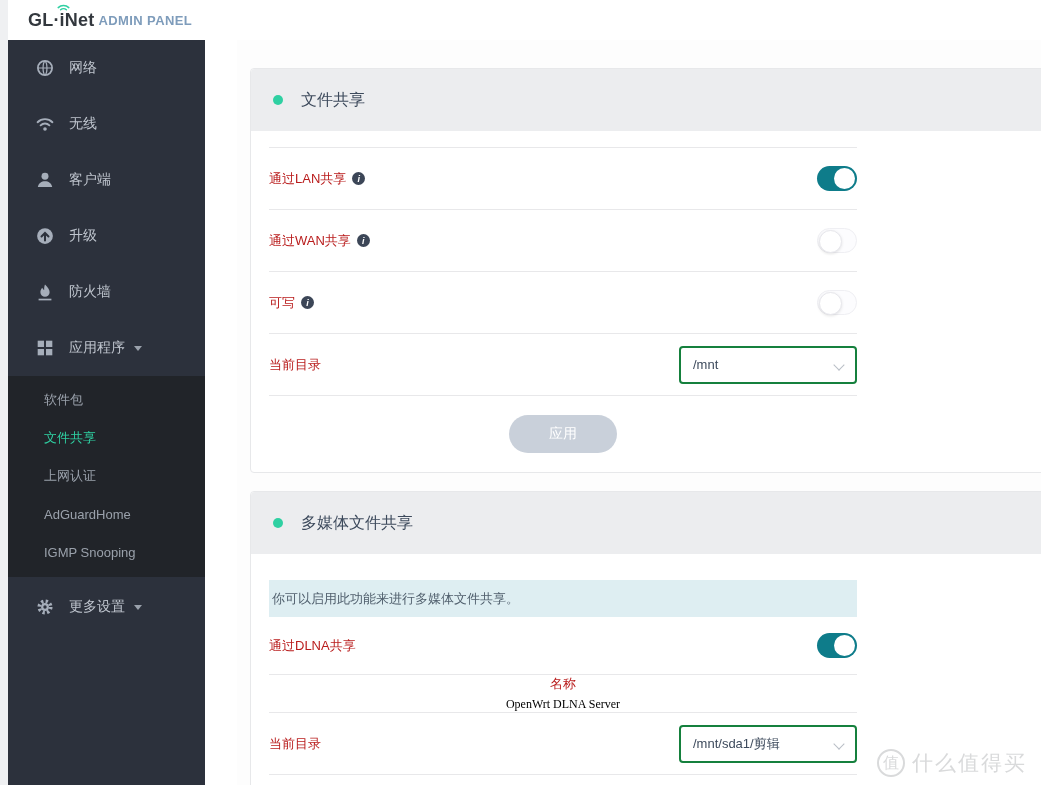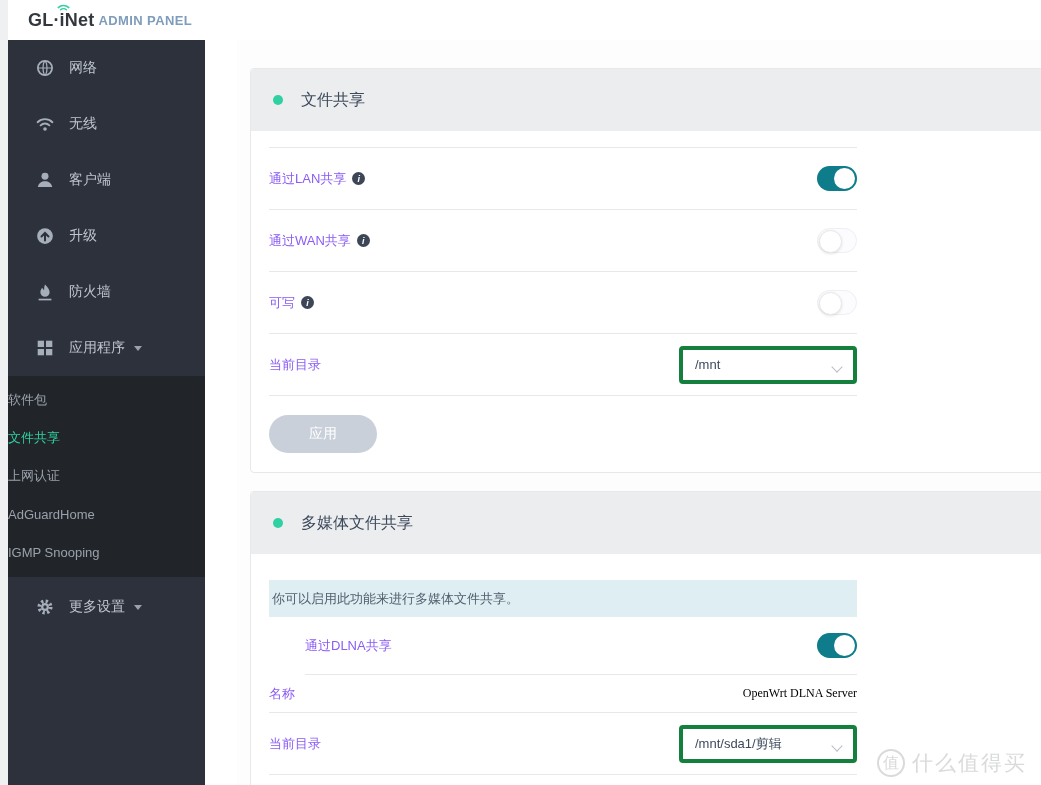--- a/index.html
+++ b/index.html
@@ -17,67 +17,67 @@
   .admin-panel { margin-left:4px; font-size:13px; font-weight:bold; color:#7e9cbb; letter-spacing:.4px; }
 
   
   .sidebar { position:absolute; left:8px; top:40px; width:197px; bottom:0; background:#2c313c; }
   .nav-item { height:56px; display:flex; align-items:center; padding-left:28px; cursor:pointer; }
   .nav-item .ic { width:18px; height:18px; margin-right:15px; flex:0 0 18px; }
   .nav-item .lbl { font-size:14px; color:#bfc5ce; }
   .caret-down { display:inline-block; width:0; height:0; margin-left:9px;
     border-left:4px solid transparent; border-right:4px solid transparent; border-top:5px solid #9aa1ab; }
   .submenu { background:#212429; padding:5px 0 6px; }
-  .sub-item { height:38px; display:flex; align-items:center; font-size:13px;
+  .sub-item { height:38px; display:flex; align-items:center; padding-left:36px; font-size:13px;
     color:#9aa1ab; cursor:pointer; }
   .sub-item.sub-active { color:#2fd0a2; }
   .more-item { margin-top:2px; }
 
   
   .main { position:absolute; left:237px; top:40px; right:0; bottom:0; background:#fdfdfd; overflow:hidden; }
   .card { position:absolute; left:13px; width:820px; background:#fff;
     border:1px solid #e7e8ea; border-radius:4px; }
   .card1 { top:28px; }
   .card2 { top:451px; height:400px; }
   .card-hd { height:62px; background:#ecedef; border-radius:4px 4px 0 0;
     display:flex; align-items:center; padding-left:22px; }
   .dot { width:10px; height:10px; border-radius:50%; background:#2fd0a2; margin-right:18px; }
   .card-title { font-size:16px; color:#3d4a5c; }
   .card-bd { padding:16px 0 0 18px; }
   .rows { width:588px; }
   .rows.topline { border-top:1px solid #e8e8ea; }
   .row { display:flex; align-items:center; justify-content:space-between;
     min-height:62px; border-bottom:1px solid #e8e8ea; }
-  .row.slim { min-height:38px; }
-  .row-label { font-size:13px; color:#8b5cf6; display:flex; align-items:center; }
+  .row.slim { min-height:38px;flex-direction:column; }
+  .row-label { font-size:13px; color:#b91c1c; display:flex; align-items:center; }
   .row-value { font-size:12px; color:#000000;font-family:Liberation Serif, serif; }
 
   .info { width:13px; height:13px; border-radius:50%; background:#3c4657; color:#fff;
     display:inline-flex; align-items:center; justify-content:center; margin-left:6px;
     font-size:9px; font-weight:bold; font-style:italic; }
   .info::after { content:"i"; }
 
   
   .toggle { width:40px; height:25px; border-radius:13px; position:relative; cursor:pointer; flex:0 0 40px; }
   .toggle-on { background:#0e7c8a; }
   .toggle-on::after { content:''; position:absolute; top:2px; right:2px; width:21px; height:21px;
     border-radius:50%; background:#fff; }
   .toggle-off { background:#fcfcfe; border:1px solid #efeff3; }
   .toggle-off::after { content:''; position:absolute; top:1px; left:1px; width:21px; height:21px;
     border-radius:50%; background:#fff; border:1px solid #e7e7ec; box-shadow:0 1px 3px rgba(0,0,0,.10); }
 
   
-  .select { width:178px; height:38px; border:4px solid #15803d; border-radius:4px; background:#fff;
+  .select { width:178px; height:38px; border:2px solid #15803d; border-radius:4px; background:#fff;
     display:flex; align-items:center; padding:0 28px 0 12px; position:relative;
     font-size:13px; color:#3d4a5c; cursor:pointer; }
   .select .chev { position:absolute; right:12px; top:13px; width:8px; height:8px;
     border-right:1.5px solid #b9bec6; border-bottom:1.5px solid #b9bec6; transform:rotate(45deg); }
 
   
-  .apply-wrap { width:588px; display:flex; justify-content:flex-start; padding:19px 0; }
+  .apply-wrap { width:588px; display:flex; justify-content:center; padding:19px 0; }
   .apply-btn { width:108px; height:38px; border:none; border-radius:19px; background:#c9d0da;
     color:#fff; font-size:14px; cursor:pointer; font-family:inherit; }
 
   
   .banner { width:588px; background:#deeef2; color:#51606e; font-size:13px;
     padding:10px 3px; line-height:17px; }
 
   
   .watermark { position:absolute; right:14px; bottom:8px; display:flex; align-items:center;
     gap:7px; color:#d9dadb; font-size:21px; letter-spacing:2px; }
@@ -246,21 +246,21 @@
   </div>
 
   <div class="card card2">
     <div class="card-hd">
       <span class="dot"></span>
       <span class="card-title">多媒体文件共享</span>
     </div>
     <div class="card-bd" style="padding-top:26px;">
       <div class="banner">你可以启用此功能来进行多媒体文件共享。</div>
       <div class="rows">
-        <div class="row" style="min-height:58px;margin-left:36px;">
+        <div class="row" style="min-height:58px;">
           <span class="row-label">通过DLNA共享</span>
           <span class="toggle toggle-on"></span>
         </div>
         <div class="row slim">
           <span class="row-label">名称</span>
           <span class="row-value">OpenWrt DLNA Server</span>
         </div>
         <div class="row">
           <span class="row-label">当前目录</span>
           <span class="select">

